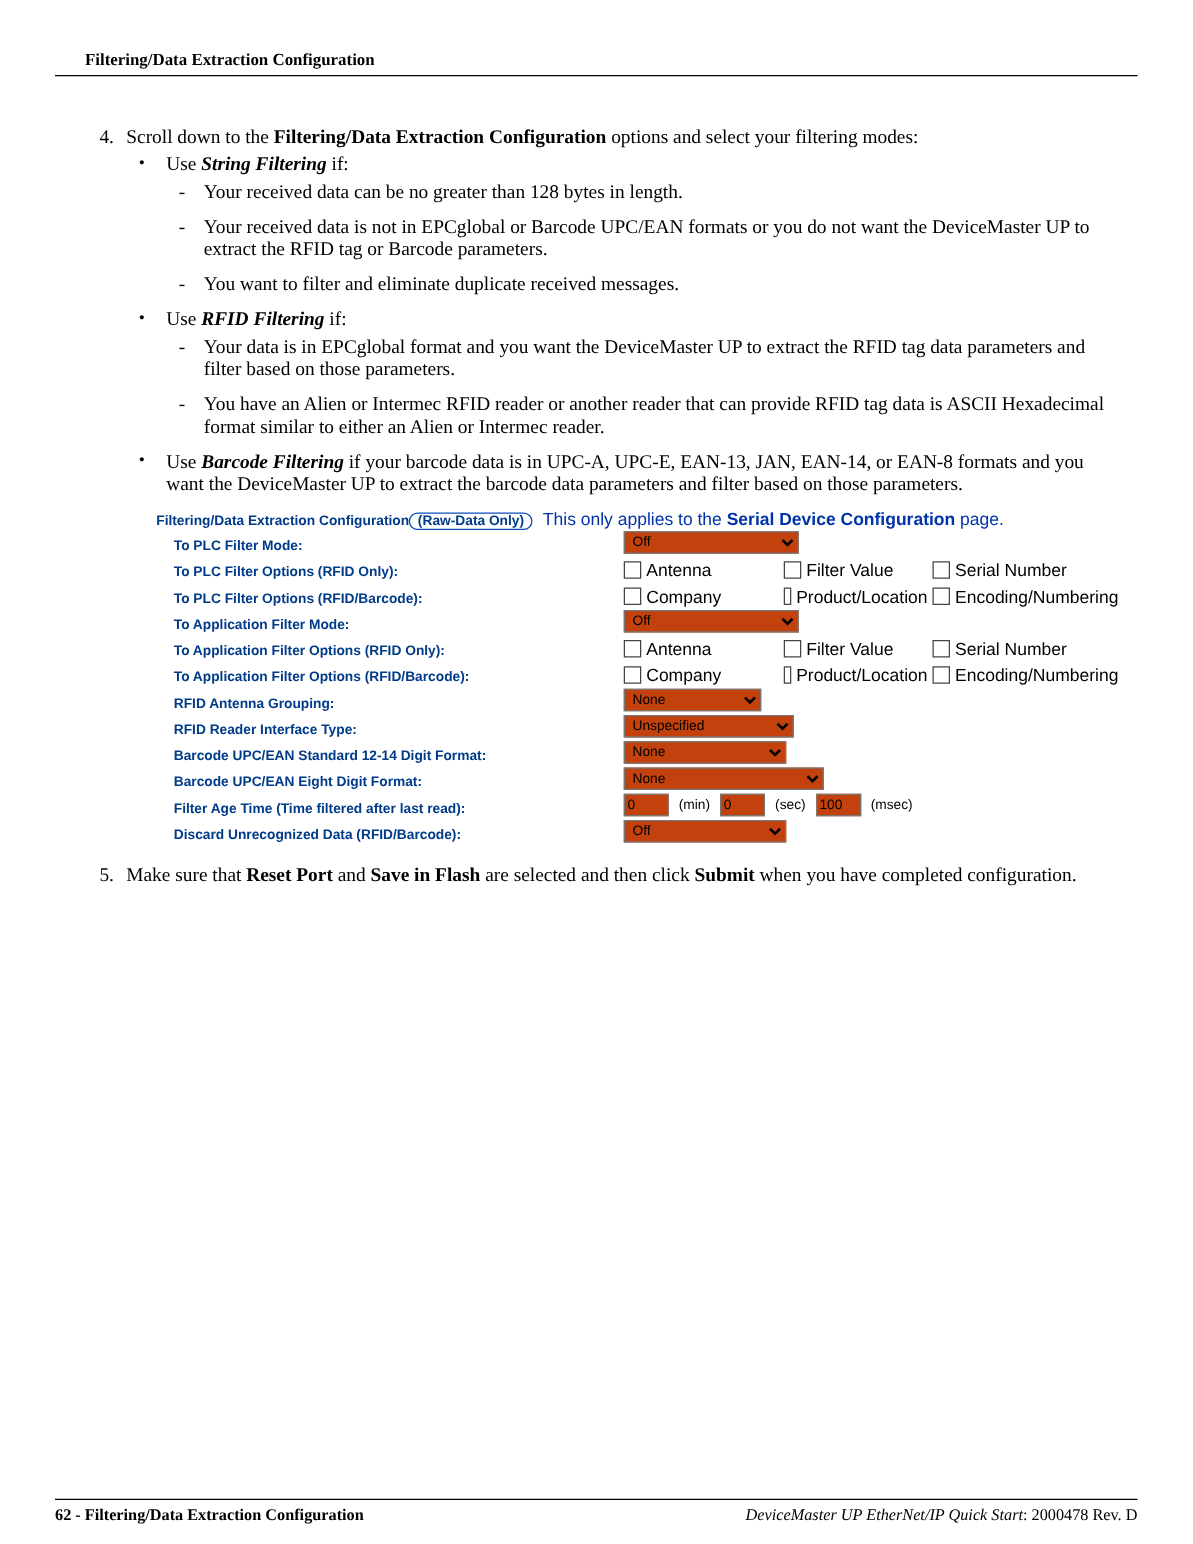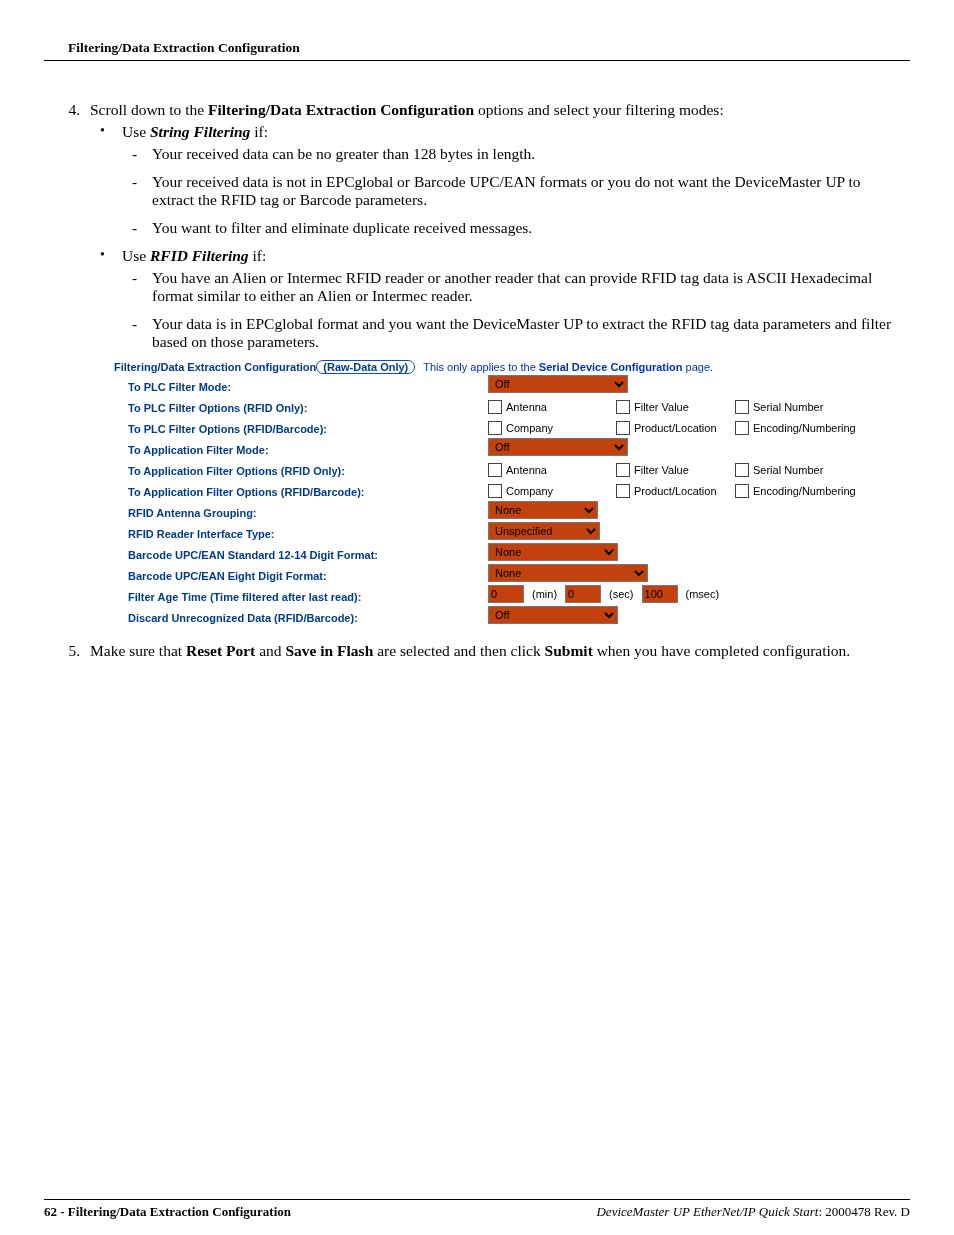--- a/index.html
+++ b/index.html
@@ -24,21 +24,21 @@
     border: none;
     border-top: 1px solid #000;
     margin: 4px 0 0 0;
   }
   .content {
     margin-top: 40px;
     padding-left: 2px;
   }
   ol.main-list {
     list-style: decimal;
-    margin: 4px;
+    margin: 15px;
     padding-left: 34px;
   }
   ol.main-list > li {
     margin-bottom: 4px;
     padding-left: 6px;
   }
   ol.main-list > li::marker {
     font-family: "Times New Roman", serif;
   }
   ul.level1, ul.level2 {
@@ -98,21 +98,21 @@
     font-size: 11px;
   }
   .raw-pill {
     border: 1.5px solid #0b4db8;
     border-radius: 10px;
     padding: 0 6px;
     margin-right: 8px;
   }
   .cfg-note {
     color: #0033aa;
-    font-size: 11px;
+    font-size: 14px;
   }
   .cfg-note .bbold { font-weight: bold; }
   .cfg-field {
     display: flex;
     align-items: center;
     gap: 4px;
     flex-wrap: nowrap;
   }
   select.fsel, input.fin {
     font-family: Arial, sans-serif;
@@ -129,21 +129,21 @@
     width: 12px;
     height: 12px;
     border: 1px solid #444;
     background: #fff;
     vertical-align: middle;
     margin-right: 4px;
   }
   .cb-wrap {
     display: inline-flex;
     align-items: center;
-    font-size: 11px;
+    font-size: 14px;
     color: #000;
   }
   .col1 { width: 100px; }
   .col2 { width: 115px; padding-left: 24px; }
   .unit { font-size: 11px; color: #000; margin: 0 4px; }
 
   
   .footer {
     position: absolute;
     bottom: 15px;
@@ -177,23 +177,26 @@
         <span>Use </span><span class="bi">String Filtering</span><span> if:</span>
         <ul class="level2">
           <li>Your received data can be no greater than 128 bytes in length.</li>
           <li>Your received data is not in EPCglobal or Barcode UPC/EAN formats or you do not want the DeviceMaster UP to extract the RFID tag or Barcode parameters.</li>
           <li>You want to filter and eliminate duplicate received messages.</li>
         </ul>
       </li>
       <li>
         <span>Use </span><span class="bi">RFID Filtering</span><span> if:</span>
         <ul class="level2">
+          <li>Your data is in EPCglobal format and you want the DeviceMaster UP to extract the RFID tag data parameters and filter based on those parameters.</li>
           <li>You have an Alien or Intermec RFID reader or another reader that can provide RFID tag data is ASCII Hexadecimal format similar to either an Alien or Intermec reader.</li>
-          <li>Your data is in EPCglobal format and you want the DeviceMaster UP to extract the RFID tag data parameters and filter based on those parameters.</li>
         </ul>
+      </li>
+      <li>
+        <span>Use </span><span class="bi">Barcode Filtering</span><span> if your barcode data is in UPC-A, UPC-E, EAN-13, JAN, EAN-14, or EAN-8 formats and you want the DeviceMaster UP to extract the barcode data parameters and filter based on those parameters.</span>
       </li>
     </ul>
 
     
     <div class="cfg-box">
       <div class="cfg-title-row">
         <span class="cfg-title">
           <span>Filtering/Data Extraction Configuration</span><span class="raw-pill">(Raw-Data Only)</span>
         </span>
         <span class="cfg-note">
@@ -277,21 +280,21 @@
                   <span>Encoding/Numbering</span>
                 </span>
           </div>
         </div>
         <div class="cfg-row">
           <div class="cfg-label">RFID Antenna Grouping:</div>
           <select class="fsel" style="width:110px"><option>None</option></select>
         </div>
         <div class="cfg-row">
           <div class="cfg-label">RFID Reader Interface Type:</div>
-          <select class="fsel" style="width:112px"><option>Unspecified</option></select>
+          <select class="fsel" style="width:136px"><option>Unspecified</option></select>
         </div>
         <div class="cfg-row">
           <div class="cfg-label">Barcode UPC/EAN Standard 12-14 Digit Format:</div>
           <select class="fsel" style="width:130px"><option>None</option></select>
         </div>
         <div class="cfg-row">
           <div class="cfg-label">Barcode UPC/EAN Eight Digit Format:</div>
           <select class="fsel" style="width:160px"><option>None</option></select>
         </div>
         <div class="cfg-row">

